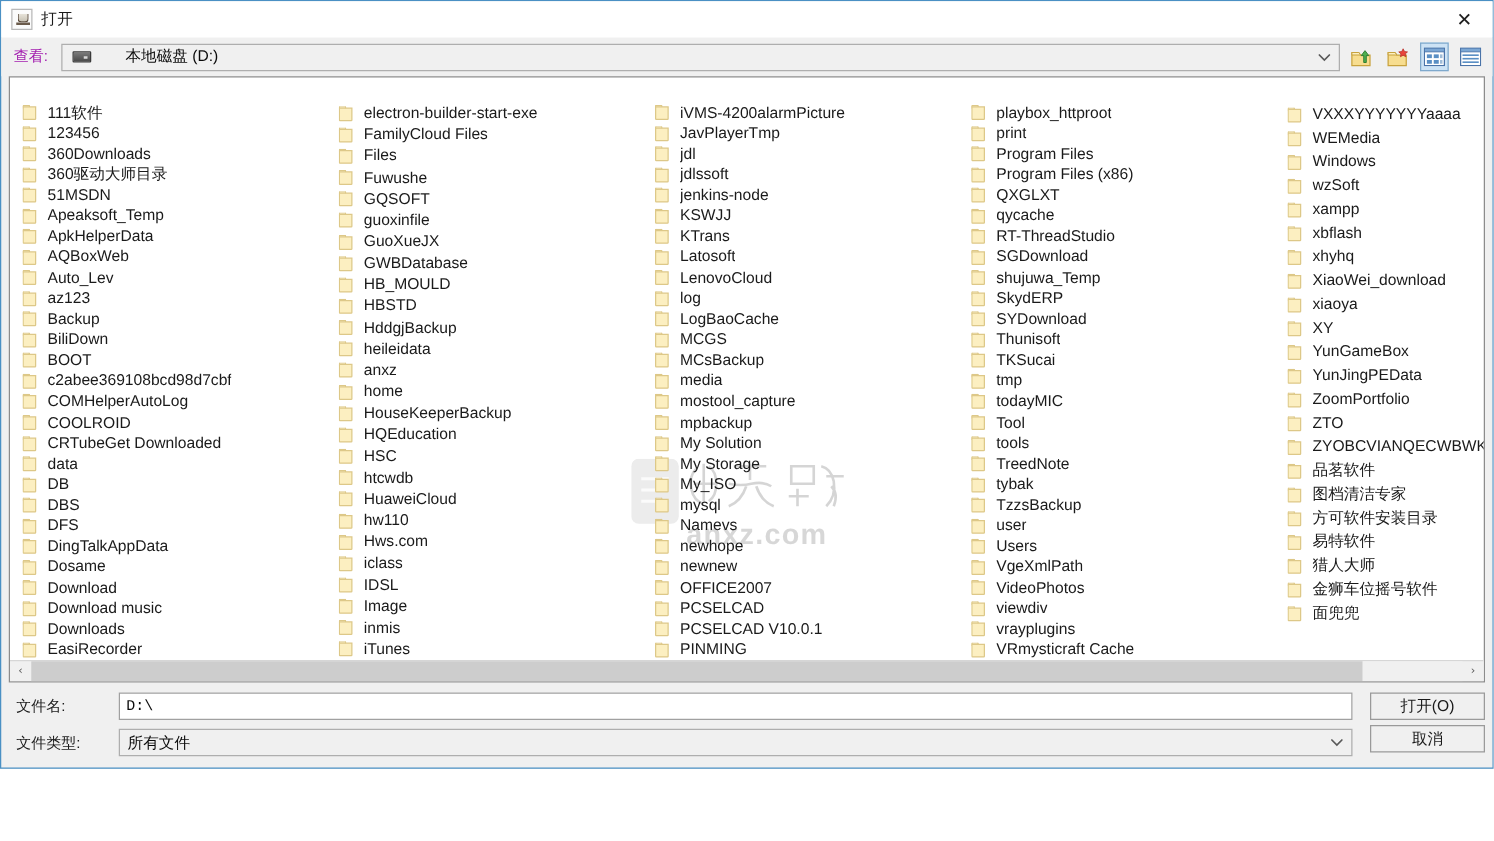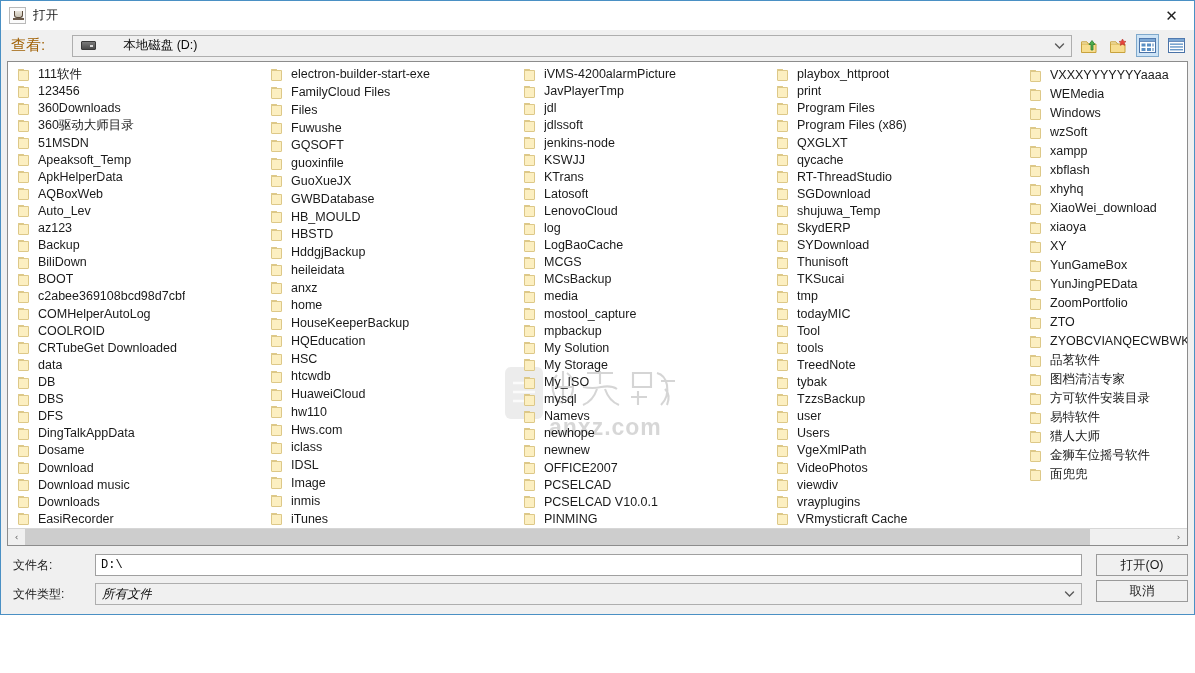--- a/index.html
+++ b/index.html
@@ -75,23 +75,23 @@
   
   #toolbar {
     height: 31px;
     min-height: 31px;
     display: flex;
     align-items: center;
     padding: 0 6px 0 10px;
     background: #f0f0f0;
   }
   #lookin-label {
-    font-size: 15px;
-    color: #a16207;
-    margin-right: 27px;
+    font-size: 12px;
+    color: #a21caf;
+    margin-right: 11px;
     white-space: nowrap;
   }
   #path-combo {
     flex: 1 1 auto;
     height: 22px;
     background: #f0f0f0;
     border: 1px solid #aeaeae;
     display: flex;
     align-items: center;
     padding: 0 4px 0 8px;
@@ -166,20 +166,21 @@
     position: relative;
     z-index: 2;
     overflow: hidden;
   }
   .file-col {
     width: 253px;
     flex: 0 0 253px;
     display: flex;
     flex-direction: column;
     padding-left: 10px;
+    margin-top: 16px;
   }
   .file-col.last { flex: 0 0 auto; width: auto; }
   .file-item {
     height: 19px;
     display: flex;
     align-items: center;
     cursor: default;
     padding-right: 6px;
     white-space: nowrap;
     overflow: hidden;
@@ -306,21 +307,20 @@
     align-items: center;
     padding: 0 4px 0 6px;
     cursor: default;
     min-width: 0;
   }
   #filetype-text {
     font-size: 12.5px;
     color: #0a0a0a;
     white-space: nowrap;
     overflow: hidden;
-    font-style: italic;
   }
   #filetype-arrow {
     margin-left: auto;
     flex: 0 0 auto;
     width: 16px;
     display: flex; align-items: center; justify-content: center;
     cursor: pointer;
   }
   #buttons {
     flex: 0 0 auto;

